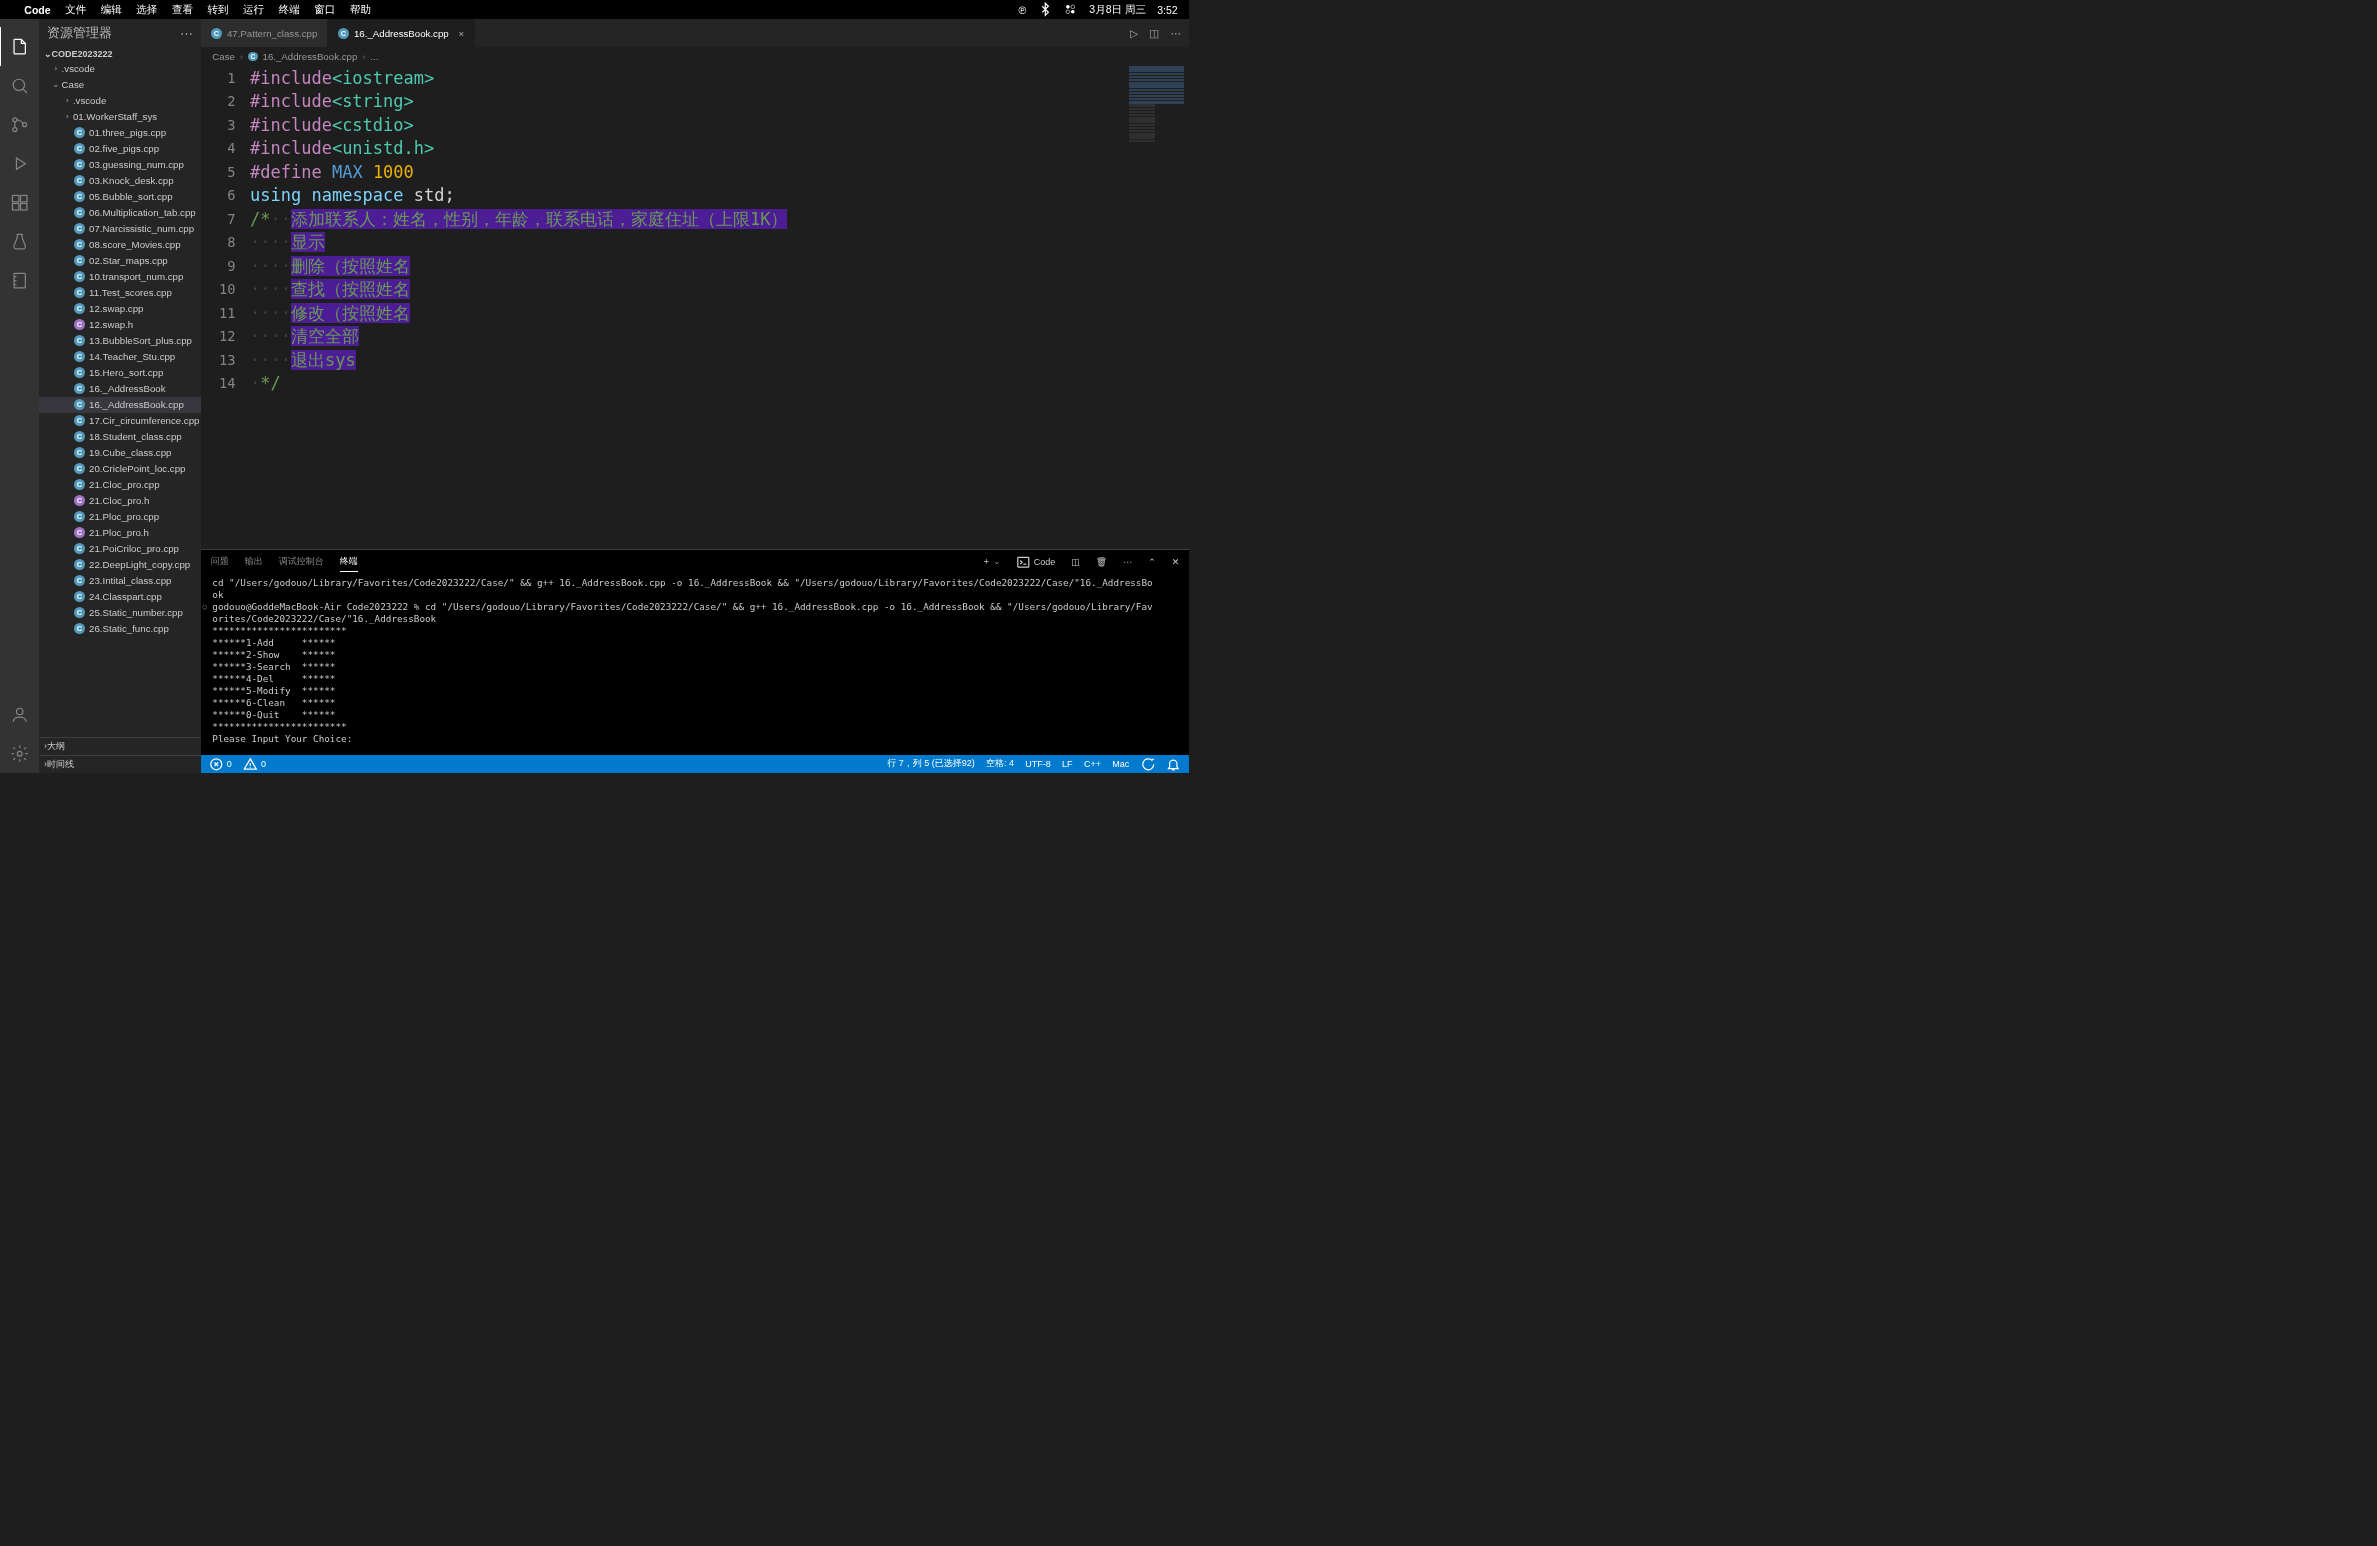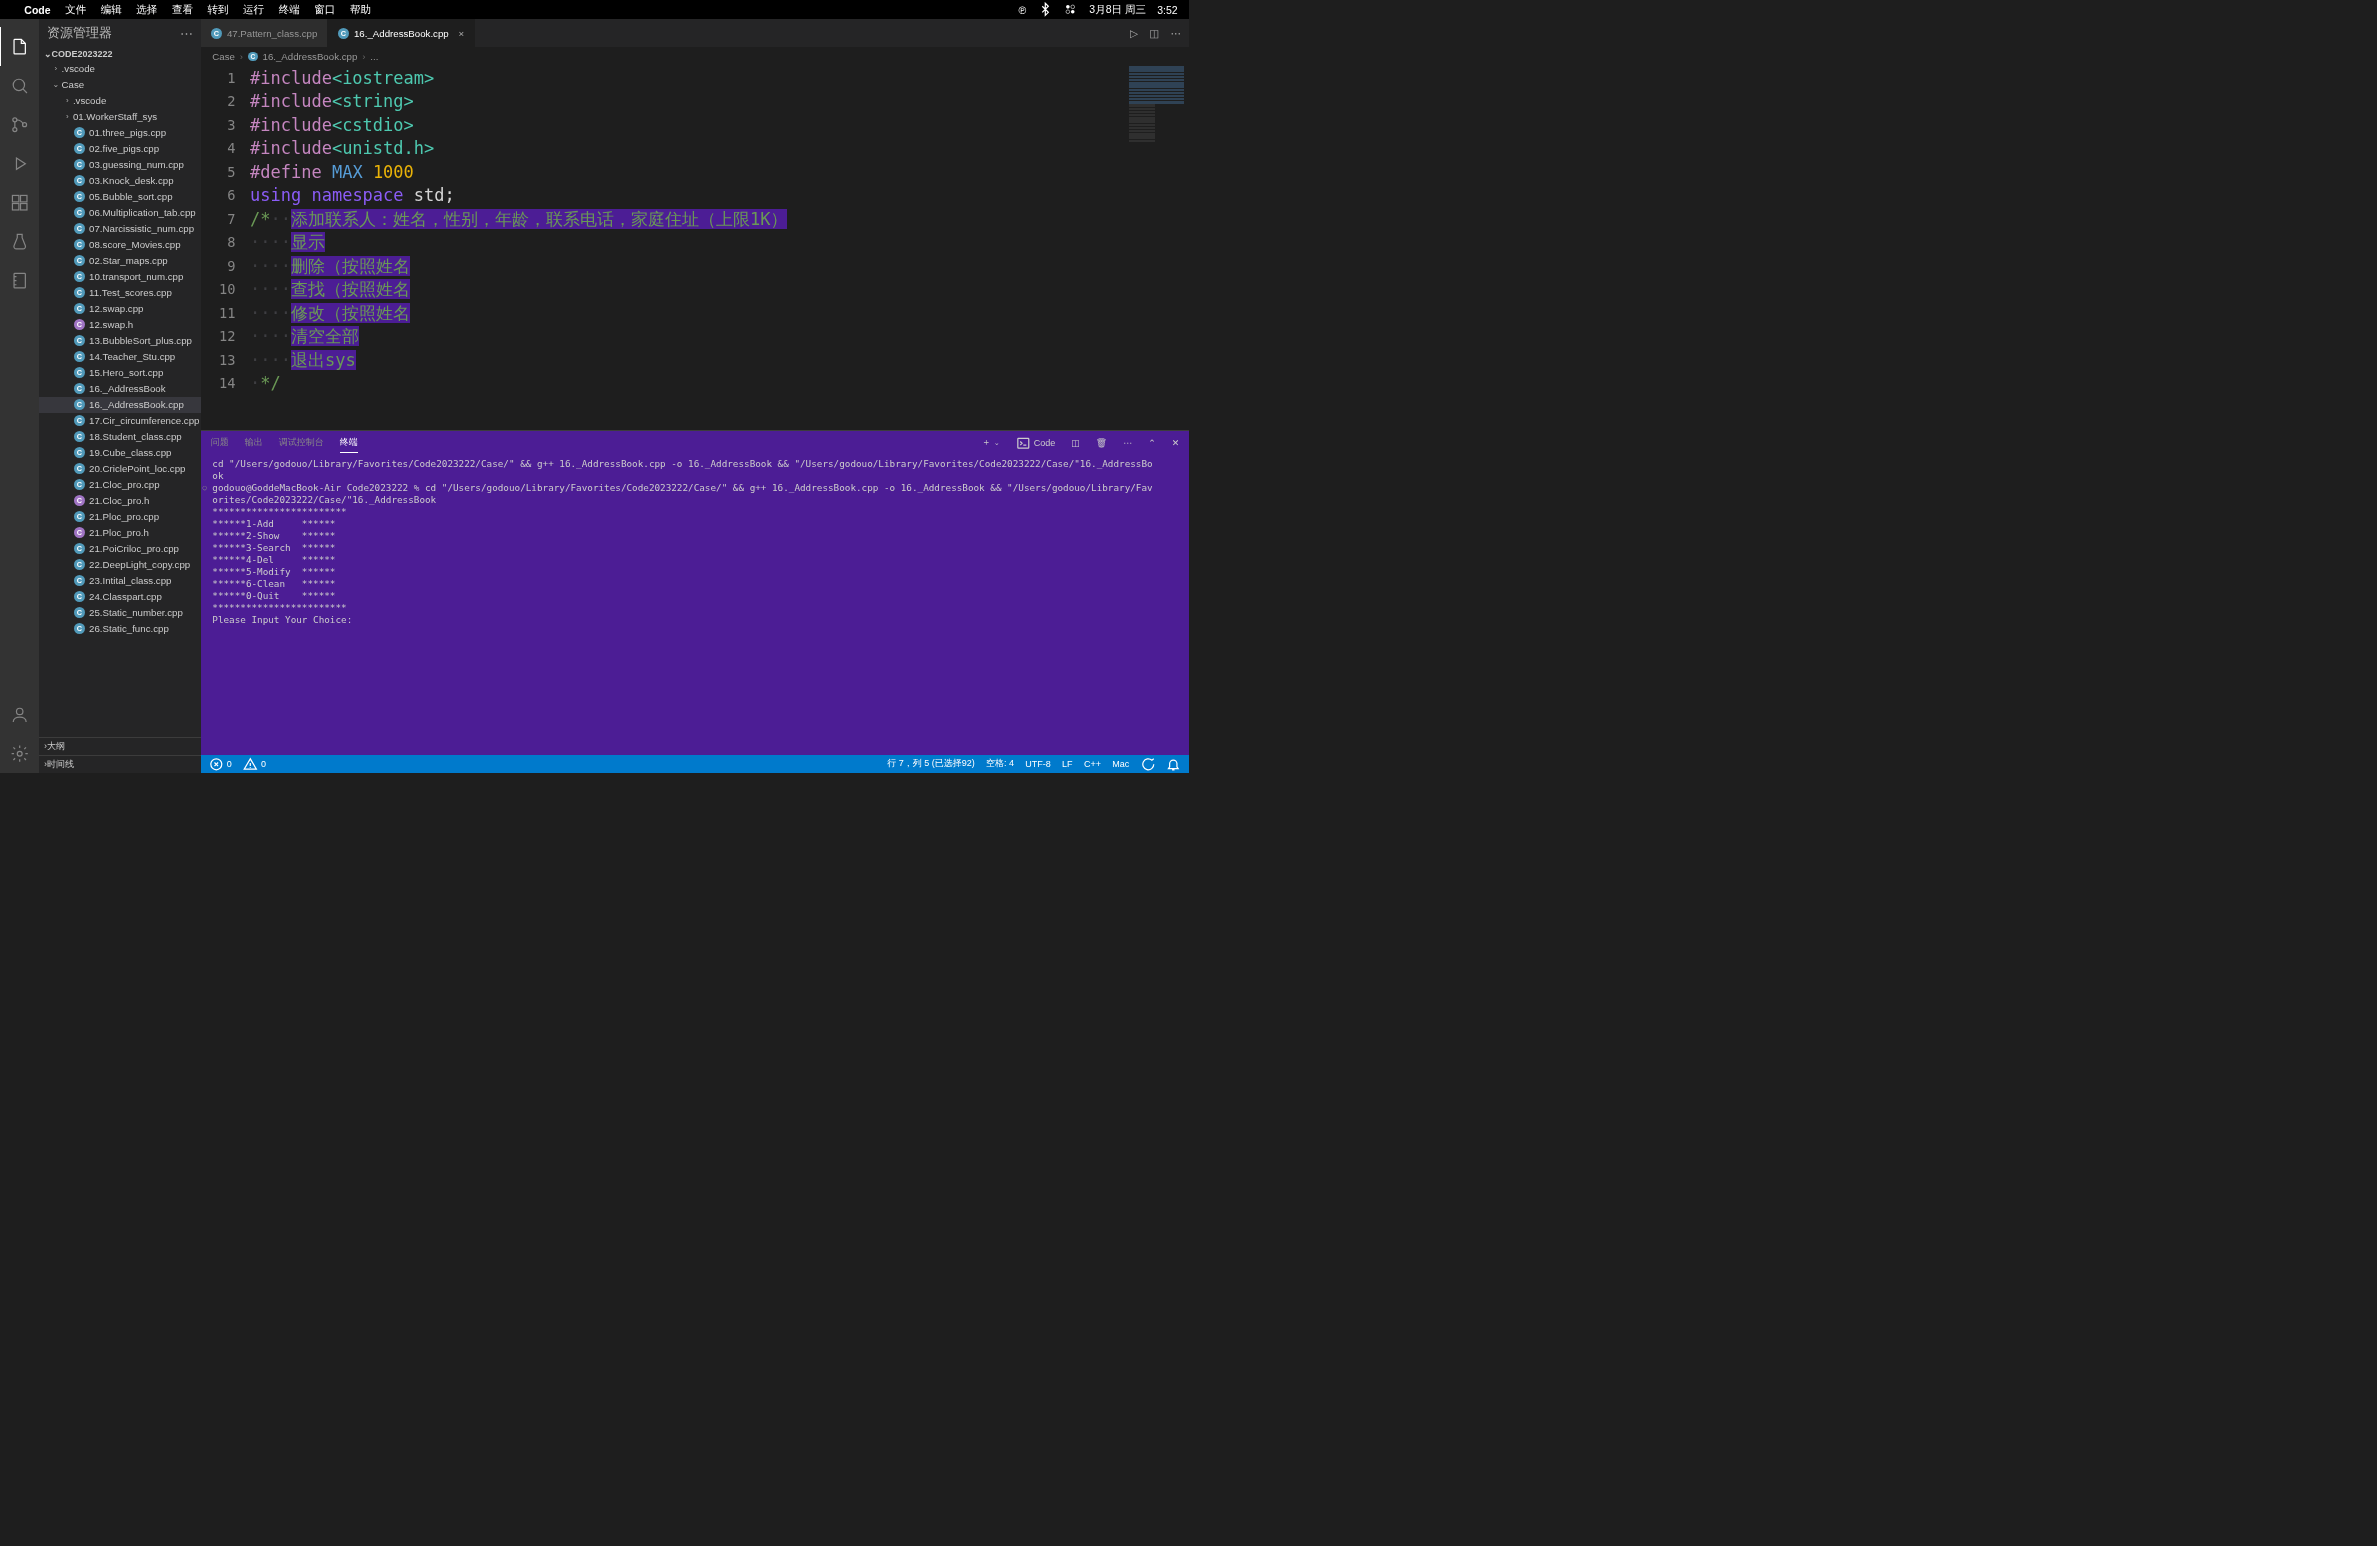--- a/index.html
+++ b/index.html
@@ -101,33 +101,33 @@
 
 
 .breadcrumb { height:18px; display:flex; align-items:center; padding-left:11.3px; font-size:9.7px; color:#999; gap:4.9px; }
 .breadcrumb .sep { color:#666; }
 
 
 .code-area { flex:1; display:flex; overflow:hidden; position:relative; }
 .gutter { width:49px; text-align:right; padding-right:14.6px; color:#858585; font-family: Menlo, Consolas, monospace; font-size:13.7px; line-height:23.5px; padding-top:1.6px;}
 .code { flex:1; font-family: Menlo, Consolas, monospace; font-size:17px; line-height:23.5px; padding-top:1.6px; white-space:pre; color:#d4d4d4; }
 .k-keyword { color:#c586c0; }
-.k-type { color:#8b5cf6; }
+.k-type { color:#7dd3fc; }
 .k-string { color:#4ec9b0; }
 .k-macro { color:#569cd6; }
 .k-num { color:#eab308; }
 .k-comment { color:#6a9955; }
 .sel { background:#4c1d95; }
 .ws { color:#3e3e42; }
 .minimap { position:absolute; right:0; top:0; width:65px; height:100%; background:#1e1e1e; }
 .minimap .mm-line { height:2.4px; margin:0.8px 4.9px; background:#3a5a7a; opacity:.6;}
 .minimap .mm-line.dim { background:#3a3a3a; width:40%; }
 
 
-.panel { height:325px; border-top:0.8px solid #3c3c3c; display:flex; flex-direction:column; background:#4c1d95;justify-content:center;}
+.panel { height:206px; border-top:0.8px solid #3c3c3c; display:flex; flex-direction:column; background:#000000;justify-content:center;}
 .panel-tabs { height:24px; display:flex; align-items:center; padding:0 9.7px; gap:16px; font-size:9px; color:#888; }
 .panel-tabs .ptab { cursor:pointer; padding:3.2px 0; }
 .panel-tabs .ptab.active { color:#fff; border-bottom:0.8px solid #fff; }
 .panel-tabs .pspacer { flex:1; }
 .panel-tabs .picon { cursor:pointer; color:#ccc; display:flex; align-items:center; gap:3.2px; }
 .terminal-body { flex:1; padding:3.2px 11.3px; font-family:Menlo,Consolas,monospace; font-size:9.3px; line-height:12px; color:#ccc; white-space:pre; overflow:hidden; }
 .term-bullet { position:relative; }
 .term-bullet::before { content:"○"; position:absolute; left:-9.7px; color:#888; font-size:7.3px; }
 
 

